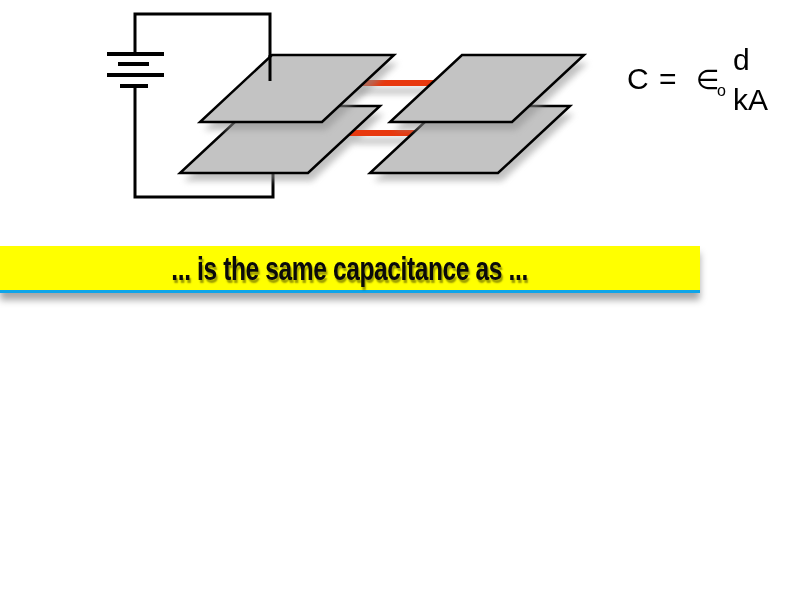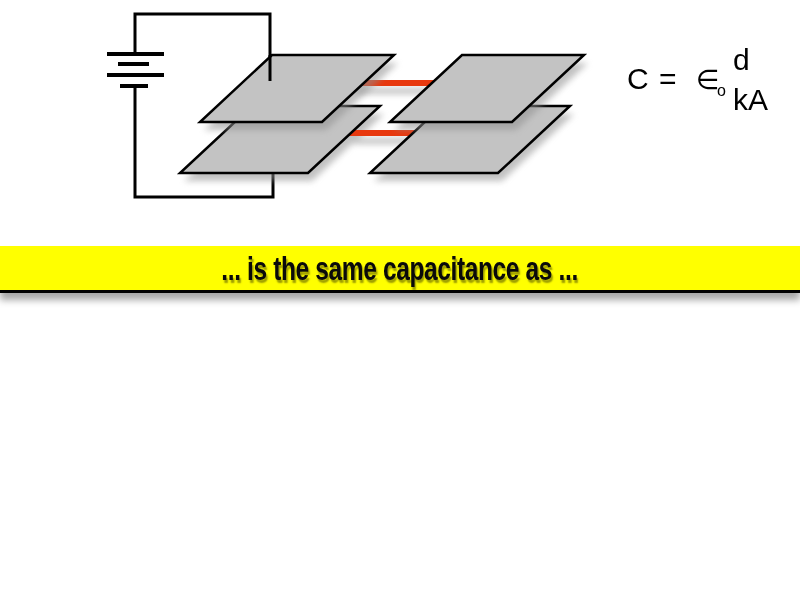--- a/index.html
+++ b/index.html
@@ -28,23 +28,23 @@
     position: absolute; left: 733px; top: 45px; width: 48px;
     text-align: center;
   }
   .f-num  { display: block; font-size: 30px; line-height: 33px; margin-top: 40px; }
   .f-bar  { display: block; height: 3px; background: #000; margin: 1px 2px 2px 2px; }
   .f-den  { display: block; font-size: 30px; line-height: 30px; }
   
   .banner {
     position: absolute;
     left: 0; top: 246px;
-    width: 800px; height: 44px;
+    width: 700px; height: 44px;
     background: var(--banner-yellow, #ffff00);
-    border-bottom: 3px solid #000000;
+    border-bottom: 3px solid #0ea5e9;
     box-shadow: 0 7px 7px rgba(0,0,0,0.35);
     text-align: center;
     line-height: 44px;
   }
   .banner-text {
     display: inline-block;
     transform: scaleX(0.72);
     transform-origin: 50% 50%;
     font-weight: bold;
     font-size: 34px;

